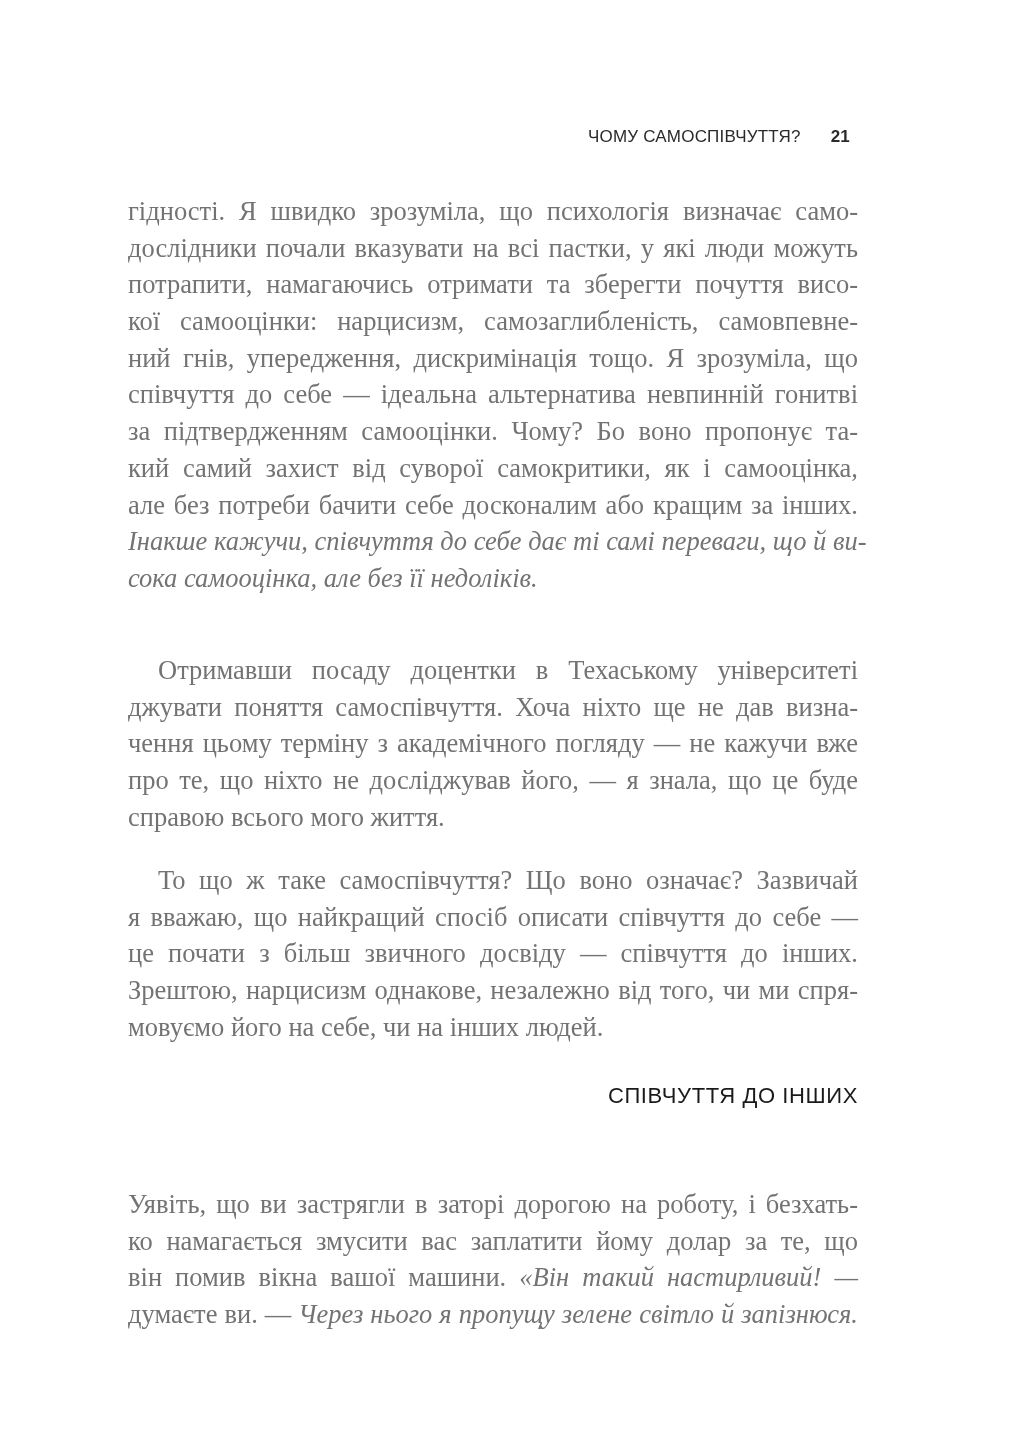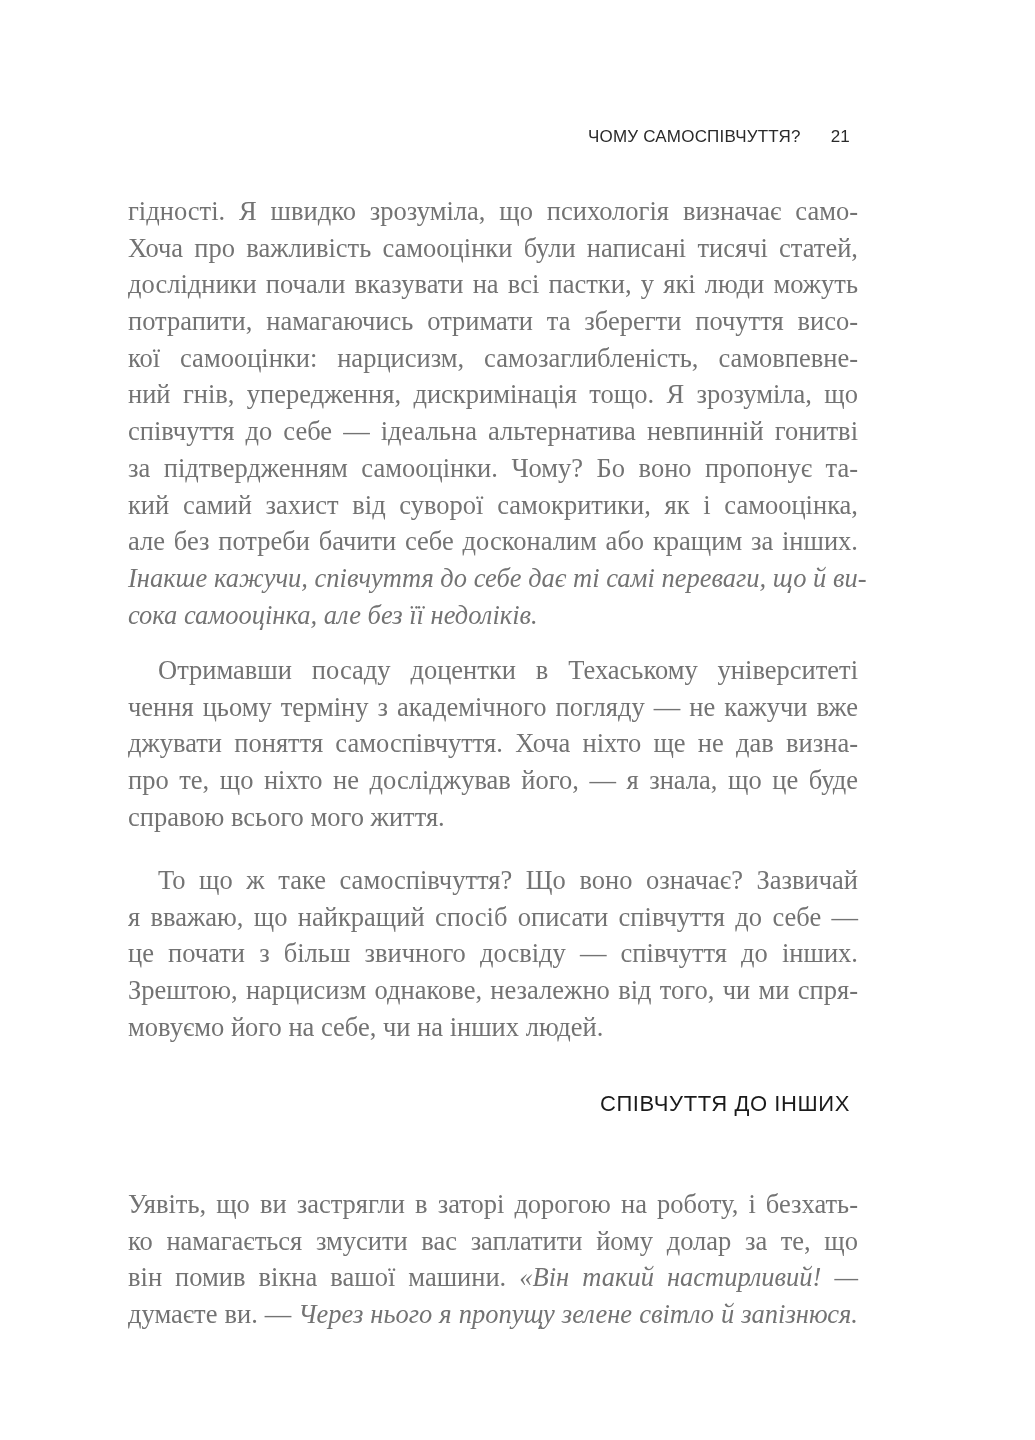--- a/index.html
+++ b/index.html
@@ -22,21 +22,21 @@
       font-size: 17px;
       letter-spacing: 0.2px;
       color: #2a2a2a;
       display: flex;
       align-items: baseline;
     }
     .running-head .title {
       margin-right: 30px;
     }
     .running-head .pageno {
-      font-weight: normal;
+      font-weight: bold;
       font-size: 17px;
     }
     .text-block {
       position: absolute;
       left: 128px;
       width: 730px;
       font-family: "Liberation Serif", serif;
       font-size: 26.5px;
       line-height: 36.7px;
       color: #737373;
@@ -62,52 +62,51 @@
     #block3 { top: 862px; }
     .section-heading {
       position: absolute;
       top: 1083px;
       right: 177px;
       font-family: "Liberation Sans", sans-serif;
       font-size: 22px;
       letter-spacing: 0.6px;
       color: #1a1a1a;
       font-weight: normal;
-      margin: 8px;
+      margin: 0;
       text-align: right;
     }
     #block4 { top: 1186px; }
   </style>
 </head>
 <body>
 
 <header class="running-head">
   <span class="title">ЧОМУ САМОСПІВЧУТТЯ?</span>
   <span class="pageno">21</span>
 </header>
 
 <div class="text-block" id="block1">
   <span class="line">гідності. Я швидко зрозуміла, що психологія визначає само-</span>
-  <span class="line">Хоча про важливість самооцінки були написані тисячі статей,</span>
   <span class="line">дослідники почали вказувати на всі пастки, у які люди можуть</span>
   <span class="line">потрапити, намагаючись отримати та зберегти почуття висо-</span>
   <span class="line">кої самооцінки: нарцисизм, самозаглибленість, самовпевне-</span>
   <span class="line">ний гнів, упередження, дискримінація тощо. Я зрозуміла, що</span>
   <span class="line">співчуття до себе — ідеальна альтернатива невпинній гонитві</span>
   <span class="line">за підтвердженням самооцінки. Чому? Бо воно пропонує та-</span>
   <span class="line">кий самий захист від суворої самокритики, як і самооцінка,</span>
   <span class="line">але без потреби бачити себе досконалим або кращим за інших.</span>
   <span class="line it">Інакше кажучи, співчуття до себе дає ті самі переваги, що й ви-</span>
   <span class="line it last">сока самооцінка, але без її недоліків.</span>
 </div>
 
 <div class="text-block" id="block2">
   <span class="line indent">Отримавши посаду доцентки в Техаському університеті</span>
+  <span class="line">джувати поняття самоспівчуття. Хоча ніхто ще не дав визна-</span>
   <span class="line">чення цьому терміну з академічного погляду — не кажучи вже</span>
-  <span class="line">джувати поняття самоспівчуття. Хоча ніхто ще не дав визна-</span>
   <span class="line">про те, що ніхто не досліджував його, — я знала, що це буде</span>
   <span class="line last">справою всього мого життя.</span>
 </div>
 
 <div class="text-block" id="block3">
   <span class="line indent">То що ж таке самоспівчуття? Що воно означає? Зазвичай</span>
   <span class="line">я вважаю, що найкращий спосіб описати співчуття до себе —</span>
   <span class="line">це почати з більш звичного досвіду — співчуття до інших.</span>
   <span class="line">Зрештою, нарцисизм однакове, незалежно від того, чи ми спря-</span>
   <span class="line last">мовуємо його на себе, чи на інших людей.</span>

